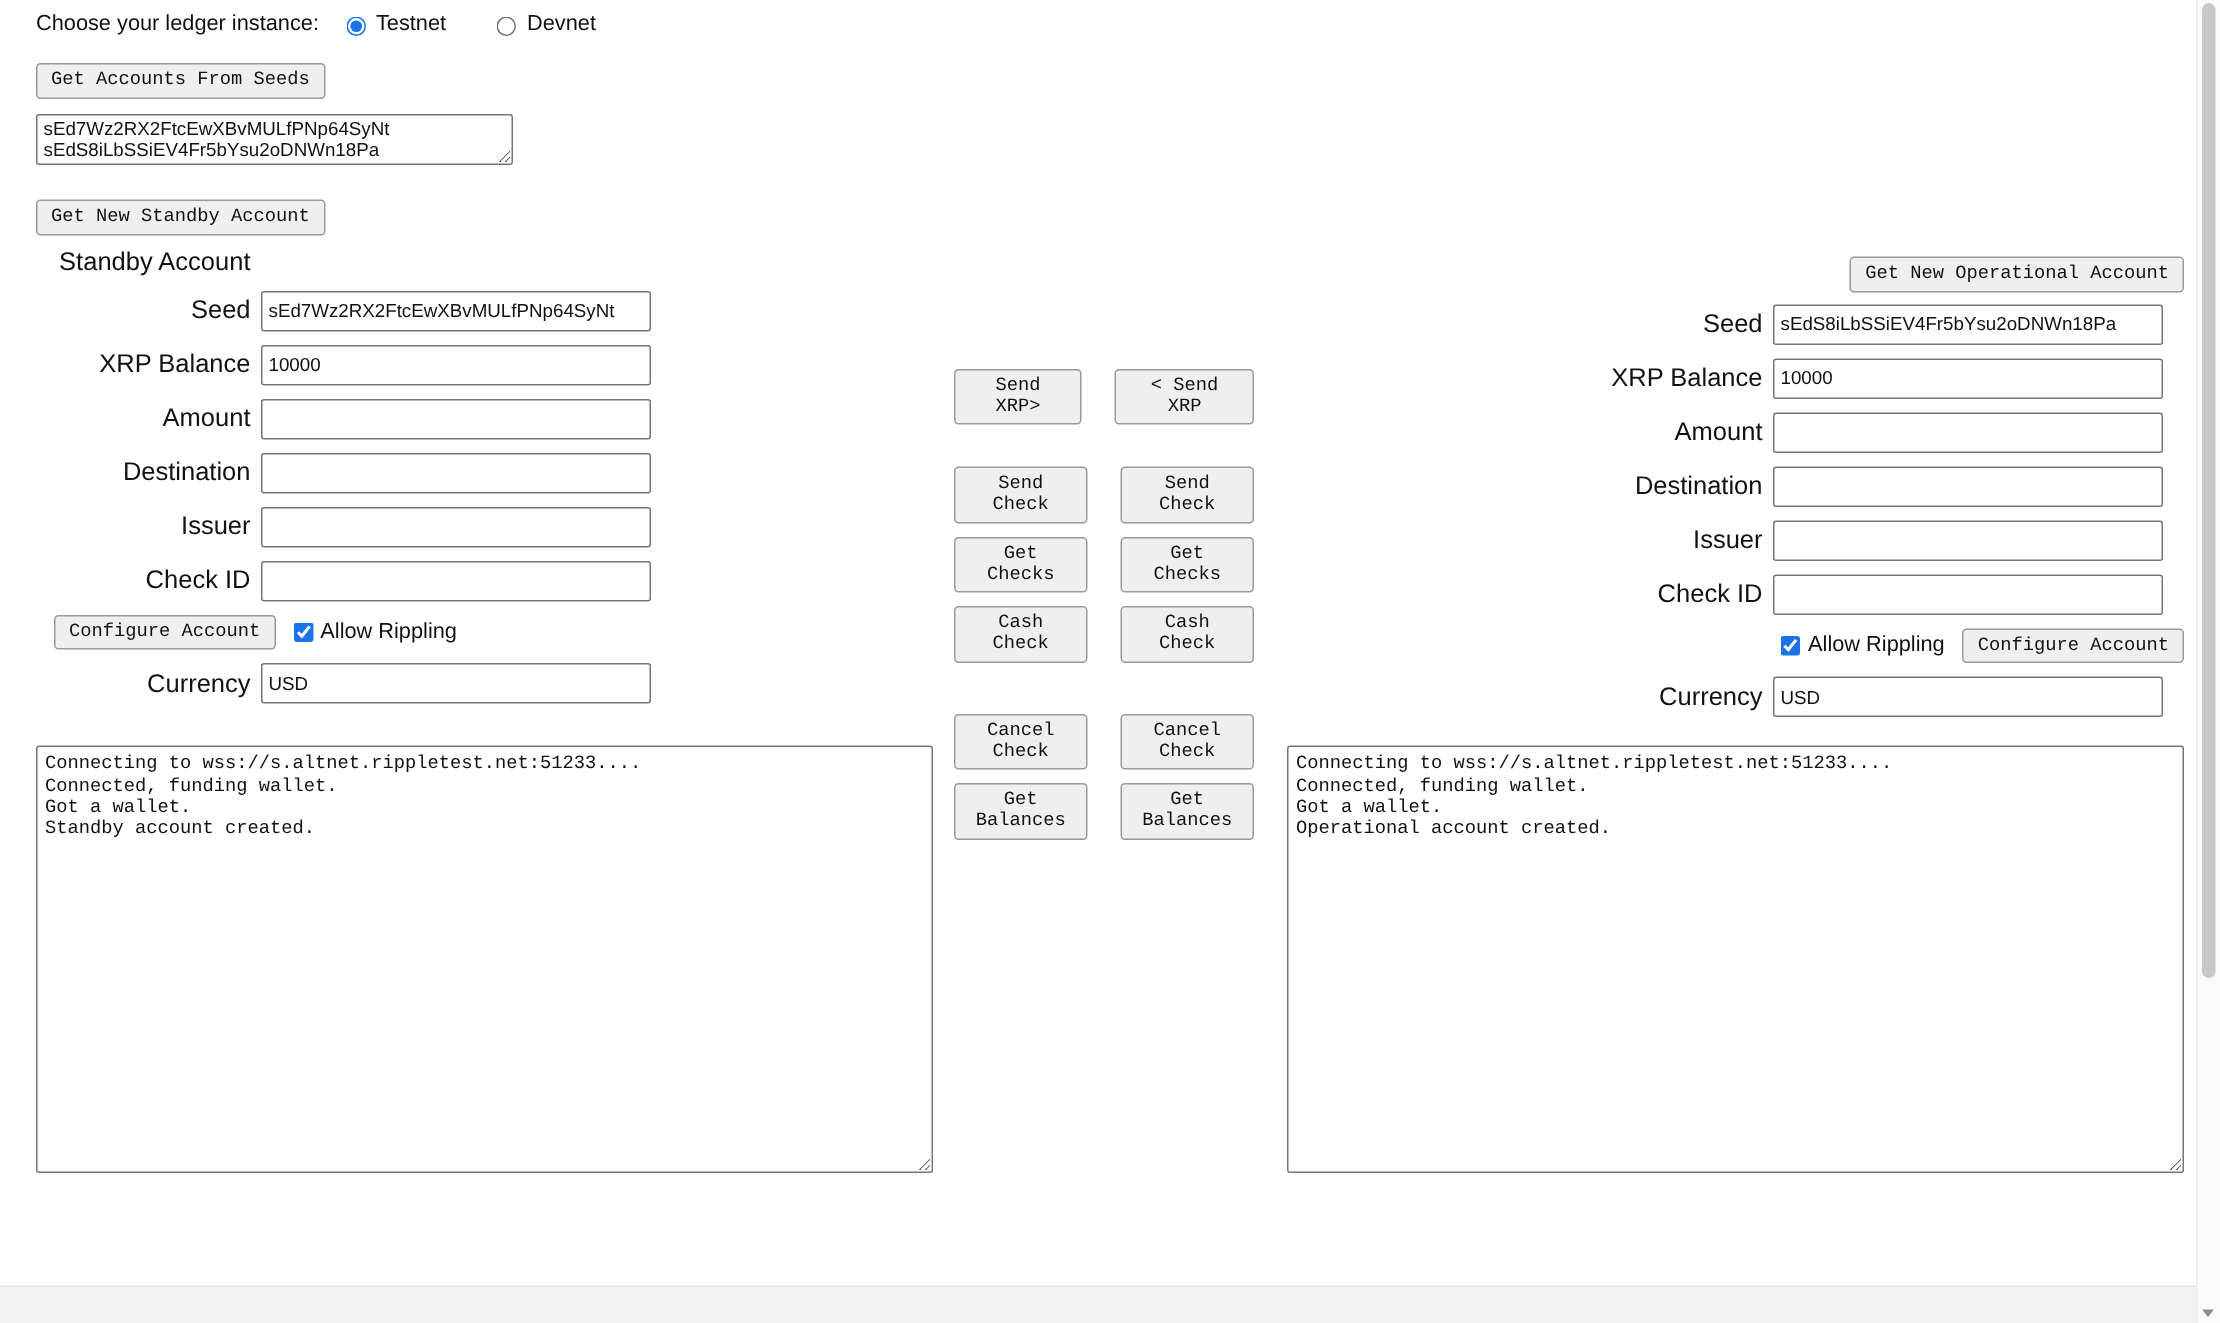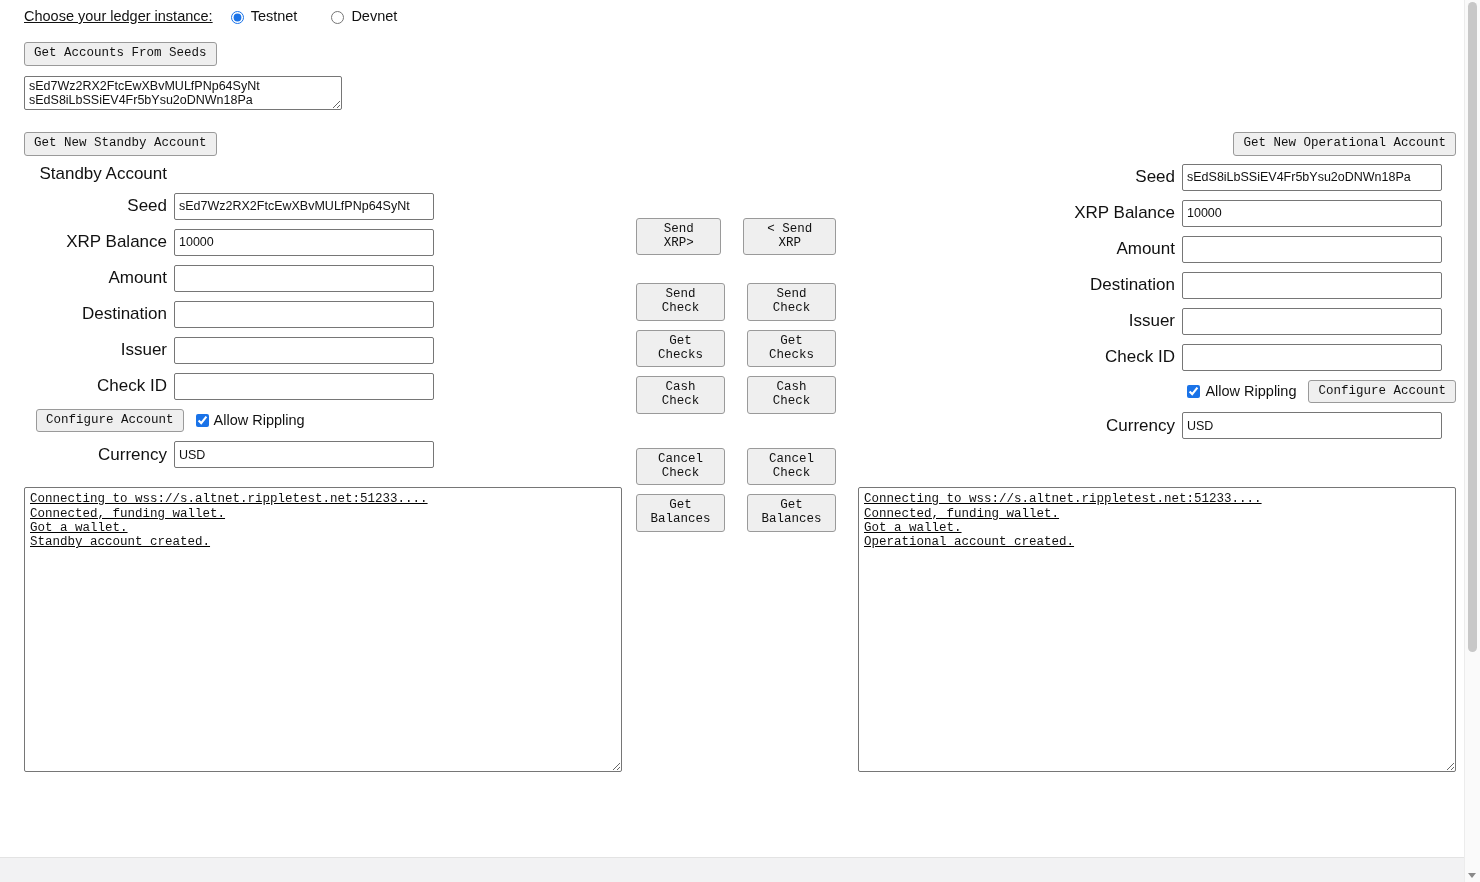--- a/index.html
+++ b/index.html
@@ -27,21 +27,21 @@
     color: #111;
     letter-spacing: 0.2px;
   }
   .ledger-row {
     display: flex;
     align-items: center;
     font-size: 14.5px;
     color: #111;
     margin-bottom: 18px;
   }
-  .ledger-label { margin-right: 18px; text-decoration: underline; }
+  .ledger-label { margin-right: 18px; }
   .radio-wrap {
     display: inline-flex;
     align-items: flex-end;
     margin-right: 34px;
   }
   input[type="radio"] {
     margin: 0 7px 0 0;
     width: 13px;
     height: 13px;
     accent-color: #1a73e8;
@@ -116,20 +116,21 @@
     box-sizing: content-box;
     background: #fff;
   }
   .field-row.right .lbl { width: 146px; }
   .btn-row-left {
     margin-bottom: 8px;
   }
   .btn-row-right {
     margin-bottom: 8px;
     text-align: right;
+    margin-top: 38px;
   }
   .config-row {
     display: flex;
     align-items: center;
     margin: 6px 0 9px 12px;
   }
   .config-row .chk-lbl {
     font-size: 14.5px;
     color: #111;
     display: inline-flex;
@@ -158,27 +159,26 @@
   .center-pair {
     display: flex;
     gap: 22px;
     justify-content: flex-start;
     margin-bottom: 9px;
   }
   .center-pair button.btn {
     min-width: 80px;
     text-align: center;
   }
-  .center-pair.first { margin-top: 86px; }
+  .center-pair.first { margin-top: 113px; }
   .logs {
     display: flex;
     justify-content: space-between;
     margin-top: 10px;
     align-items: center;
-    text-decoration: underline;
   }
   textarea.log {
     font-family: "Liberation Mono", monospace;
     font-size: 12.5px;
     line-height: 14.4px;
     color: #111;
     border: 1px solid #767676;
     border-radius: 2px;
     padding: 4px 5px;
     width: 586px;

